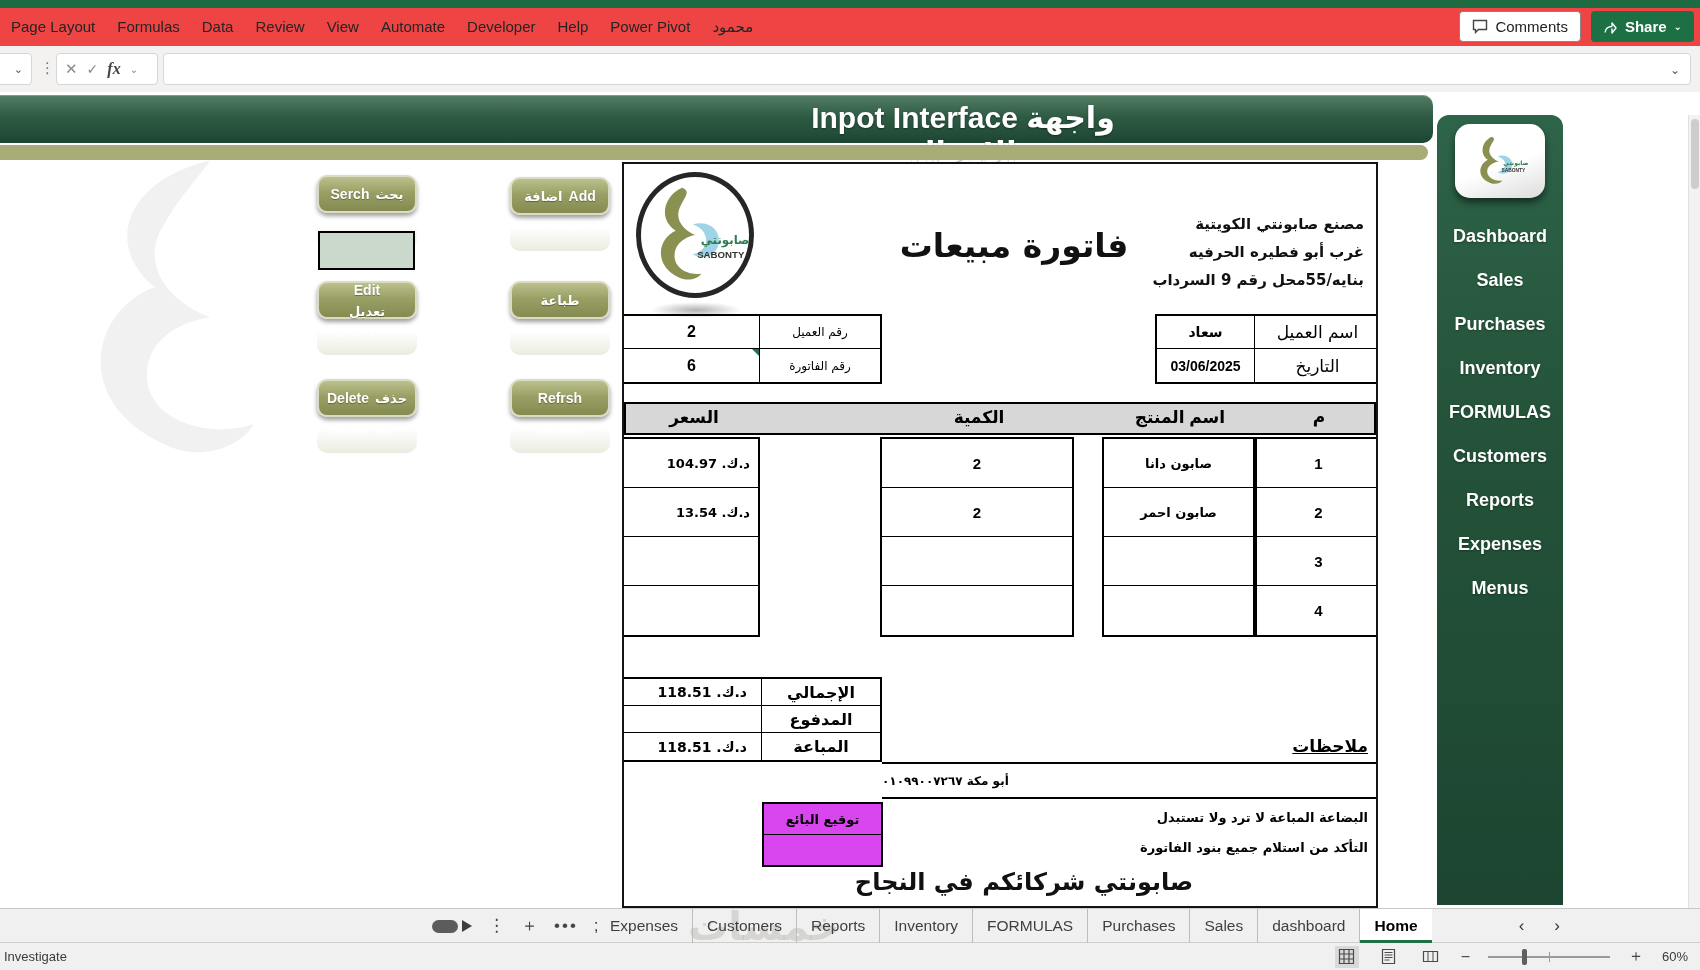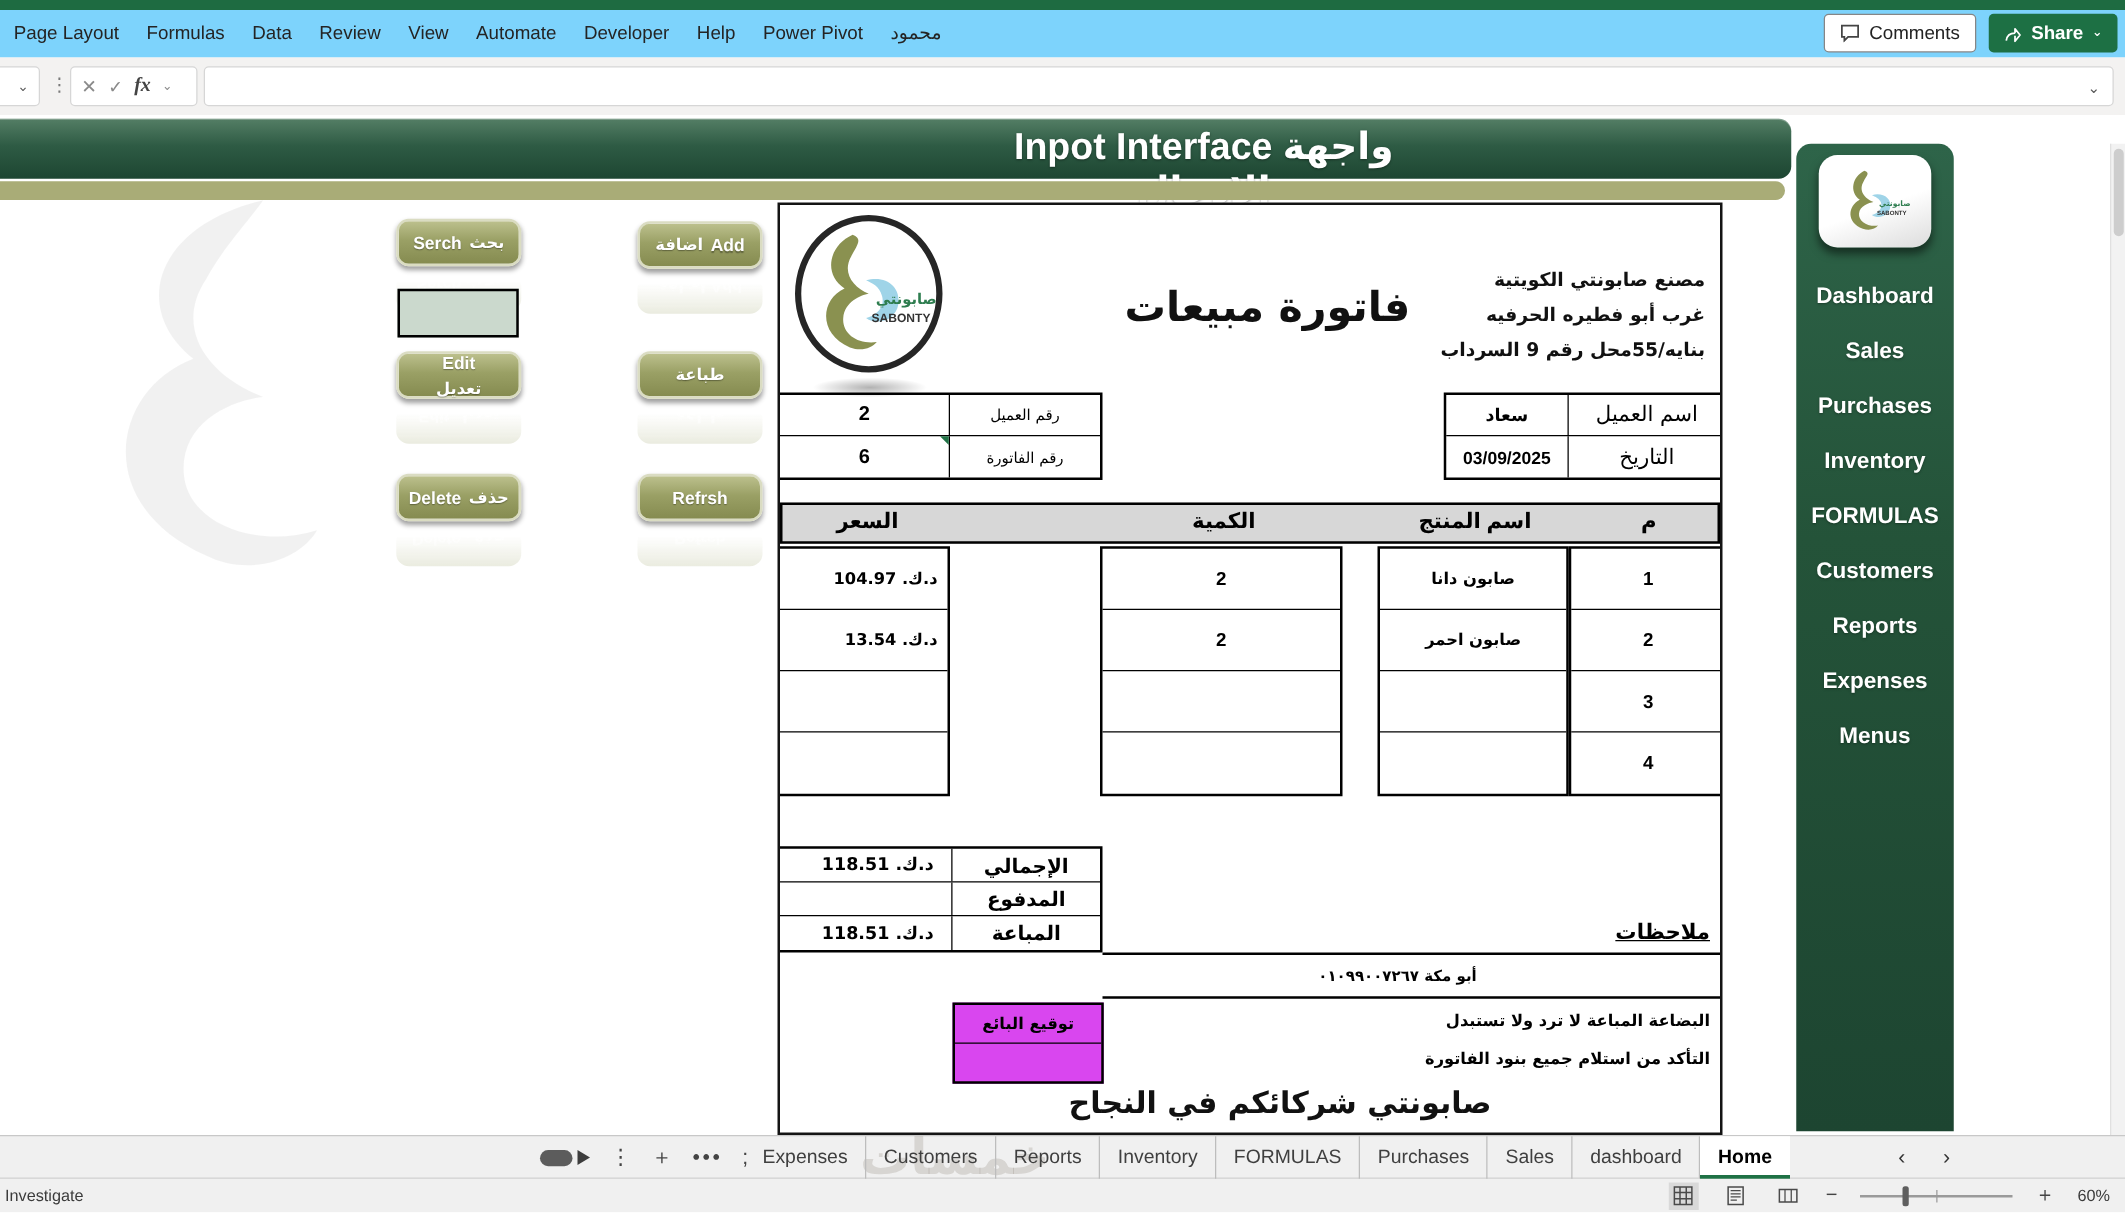--- a/index.html
+++ b/index.html
@@ -3,21 +3,21 @@
 <meta charset="utf-8">
 <style>
   * { margin:0; padding:0; box-sizing:border-box; }
   html,body { background:#fff; }
   #app { position:relative; width:1700px; height:970px; overflow:hidden;
          font-family:"Liberation Sans","DejaVu Sans",sans-serif; background:#fff; }
   .ar { font-family:"DejaVu Sans",sans-serif; }
 
   
   .top-strip { position:absolute; left:0; top:0; width:1700px; height:8px; background:#1e6b41; }
-  .menu-bar { position:absolute; left:0; top:8px; width:1700px; height:38px; background:#7dd3fc;
+  .menu-bar { position:absolute; left:0; top:8px; width:1700px; height:38px; background:#ef4444;
               display:flex; align-items:center; }
   .menu-items { display:flex; align-items:center; height:100%; }
   .menu-item { padding:0 11px; font-size:15px; color:#242424; line-height:38px; cursor:default; white-space:nowrap; }
   .menu-right { position:absolute; right:6px; top:3px; display:flex; gap:10px; align-items:center; }
   .btn-comments { display:flex; align-items:center; gap:7px; border:1px solid #868686; background:#fff;
                   border-radius:4px; height:31px; padding:0 12px; font-size:15px; color:#222; }
   .btn-share { display:flex; align-items:center; gap:7px; background:#1d7044; color:#fff; border-radius:4px;
                height:31px; padding:0 12px; font-size:15px; font-weight:600; }
   .chev { font-size:10px; line-height:1; }
 
@@ -112,21 +112,21 @@
   .t-row { display:flex; height:27px; border-bottom:1.5px solid #000; }
   .t-row:last-child { border-bottom:none; }
   .t-val { width:138px; border-right:1.5px solid #000; display:flex; align-items:center; justify-content:flex-end;
            padding-right:14px; font-weight:bold; font-size:14px; }
   .t-lab { flex:1; display:flex; align-items:center; justify-content:center; direction:rtl; font-weight:bold; font-size:16px; }
 
   .notes-heading { position:absolute; right:8px; top:572px; font-weight:bold; font-size:17px;
                    text-decoration:underline; direction:rtl; }
   .notes-box { position:absolute; left:258px; top:598px; width:496px; height:37px;
                border-top:2.5px solid #000; border-bottom:2.5px solid #000;
-               display:flex; align-items:center; justify-content:center; padding-right:24px; }
+               display:flex; align-items:center; justify-content:flex-start; padding-right:24px; }
   .notes-phone { direction:rtl; font-size:12px; font-weight:bold; letter-spacing:1px; }
   .note-line { position:absolute; right:8px; direction:rtl; font-weight:bold; font-size:13px; }
   .note-line1 { top:646px; } .note-line2 { top:676px; }
 
   .sig-table { position:absolute; left:138px; top:638px; width:121px; border:2px solid #000; background:#d946ef; }
   .sig-label { height:31px; border-bottom:1.5px solid #000; display:flex; align-items:center; justify-content:center;
                direction:rtl; font-weight:bold; font-size:13px; }
   .sig-empty { height:30px; }
 
   .slogan { position:absolute; left:190px; top:704px; width:420px; text-align:center; direction:rtl;
@@ -299,21 +299,21 @@
           <div class="m-val" style="position: relative;">6<div class="green-flag"></div></div>
           <div class="m-lab ar">رقم الفاتورة</div>
         </div>
       </div>
     <div class="meta-table meta-right" id="meta-right">
         <div class="m-row">
           <div class="m-val" style="position: relative;">سعاد</div>
           <div class="m-lab ar">اسم العميل</div>
         </div>
         <div class="m-row">
-          <div class="m-val" style="position: relative;">03/09/2025</div>
+          <div class="m-val" style="position: relative;">03/06/2025</div>
           <div class="m-lab ar">التاريخ</div>
         </div>
       </div>
 
     <div class="items-header">
       <div class="ih-label" style="left:68px">السعر</div>
       <div class="ih-label" style="left:353px">الكمية</div>
       <div class="ih-label" style="left:554px">اسم المنتج</div>
       <div class="ih-label" style="left:693px">م</div>
     </div>

